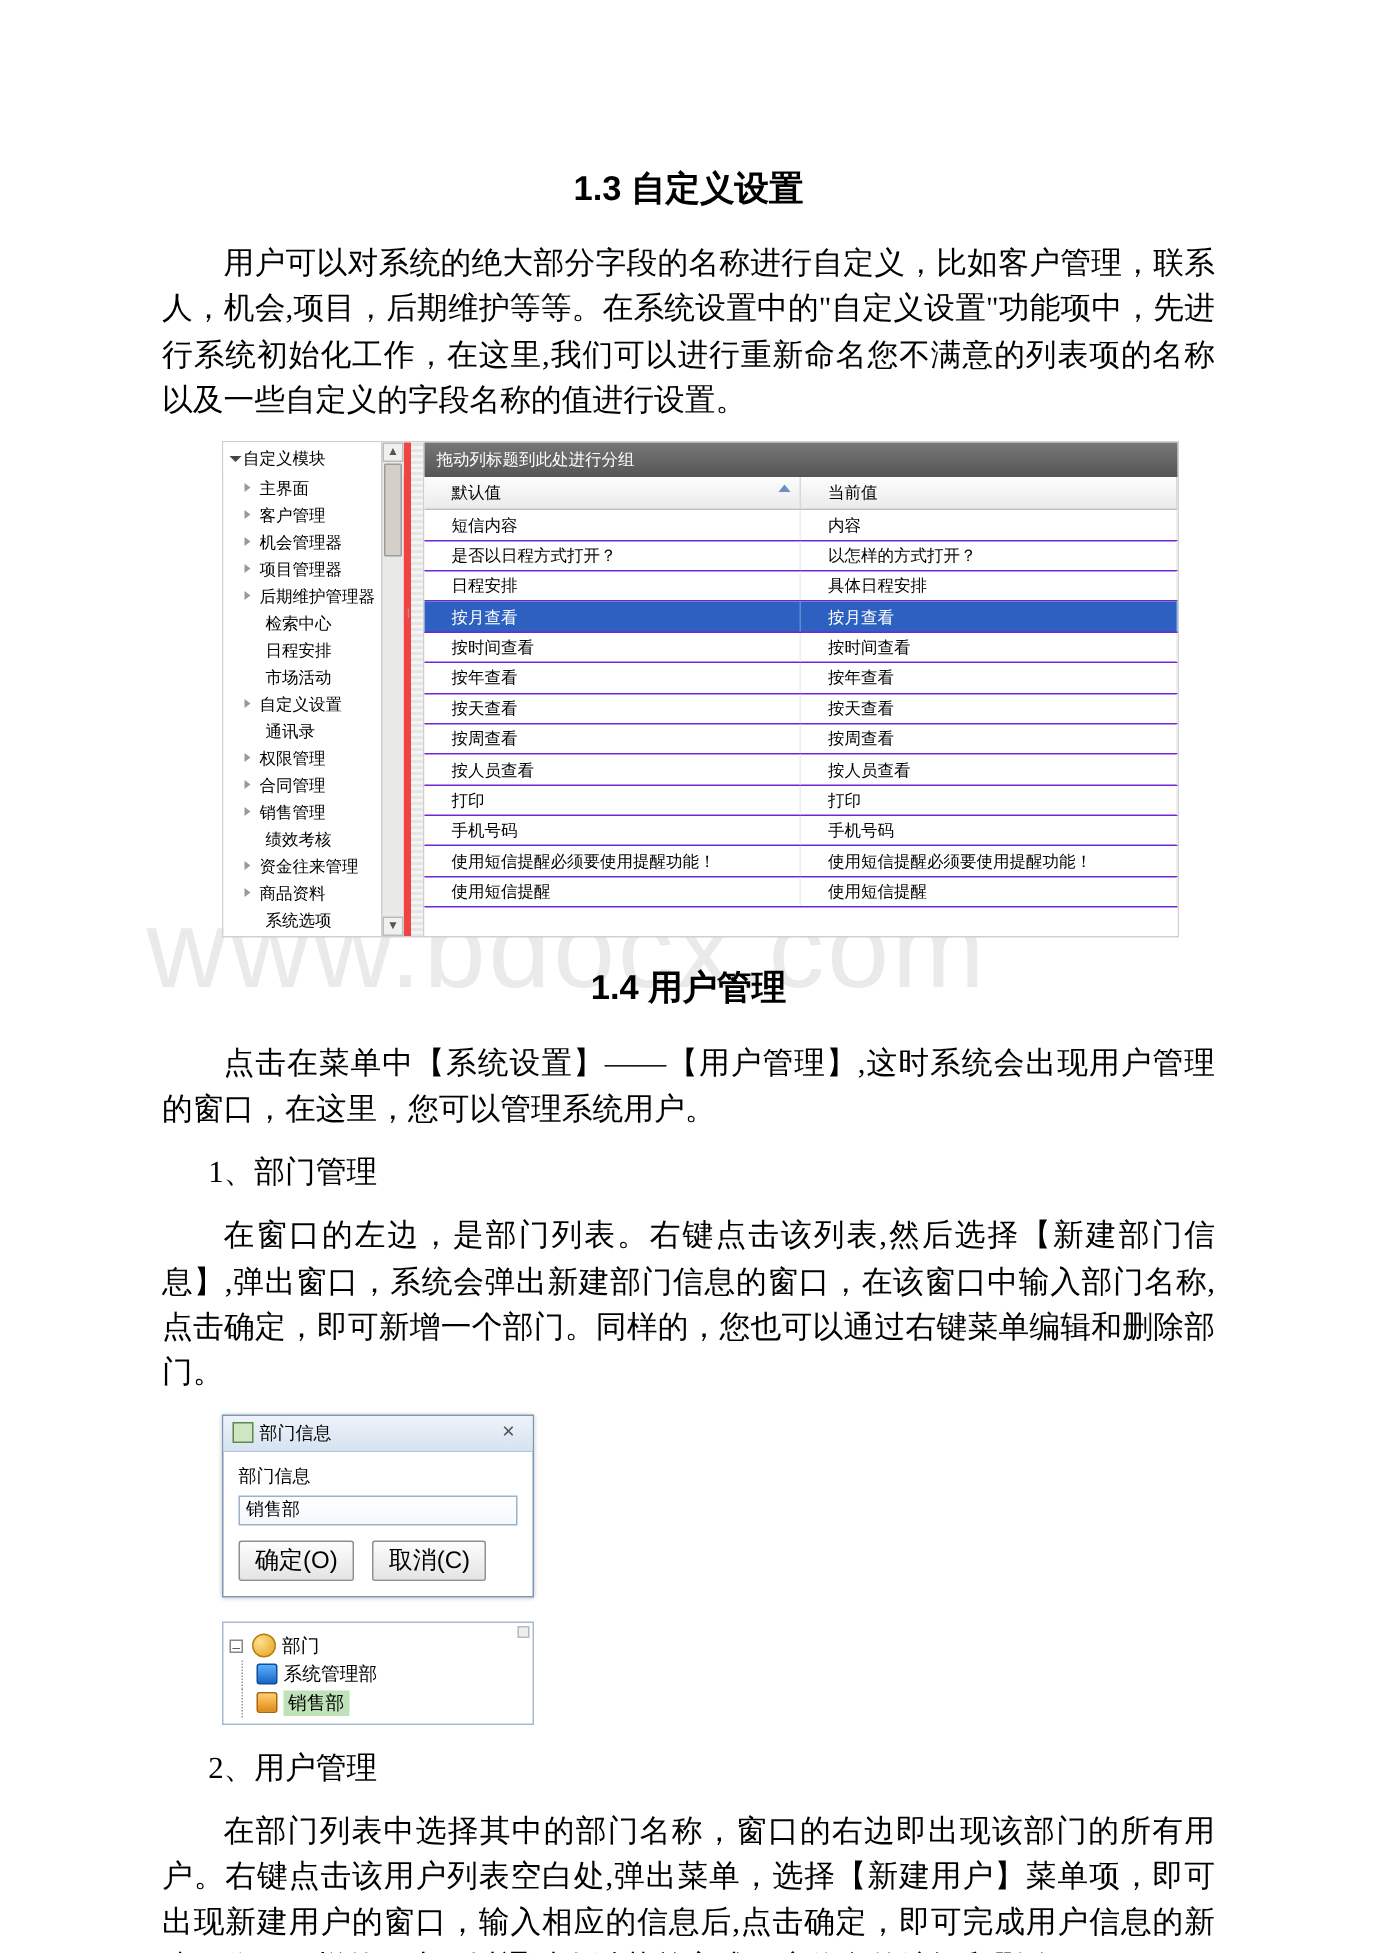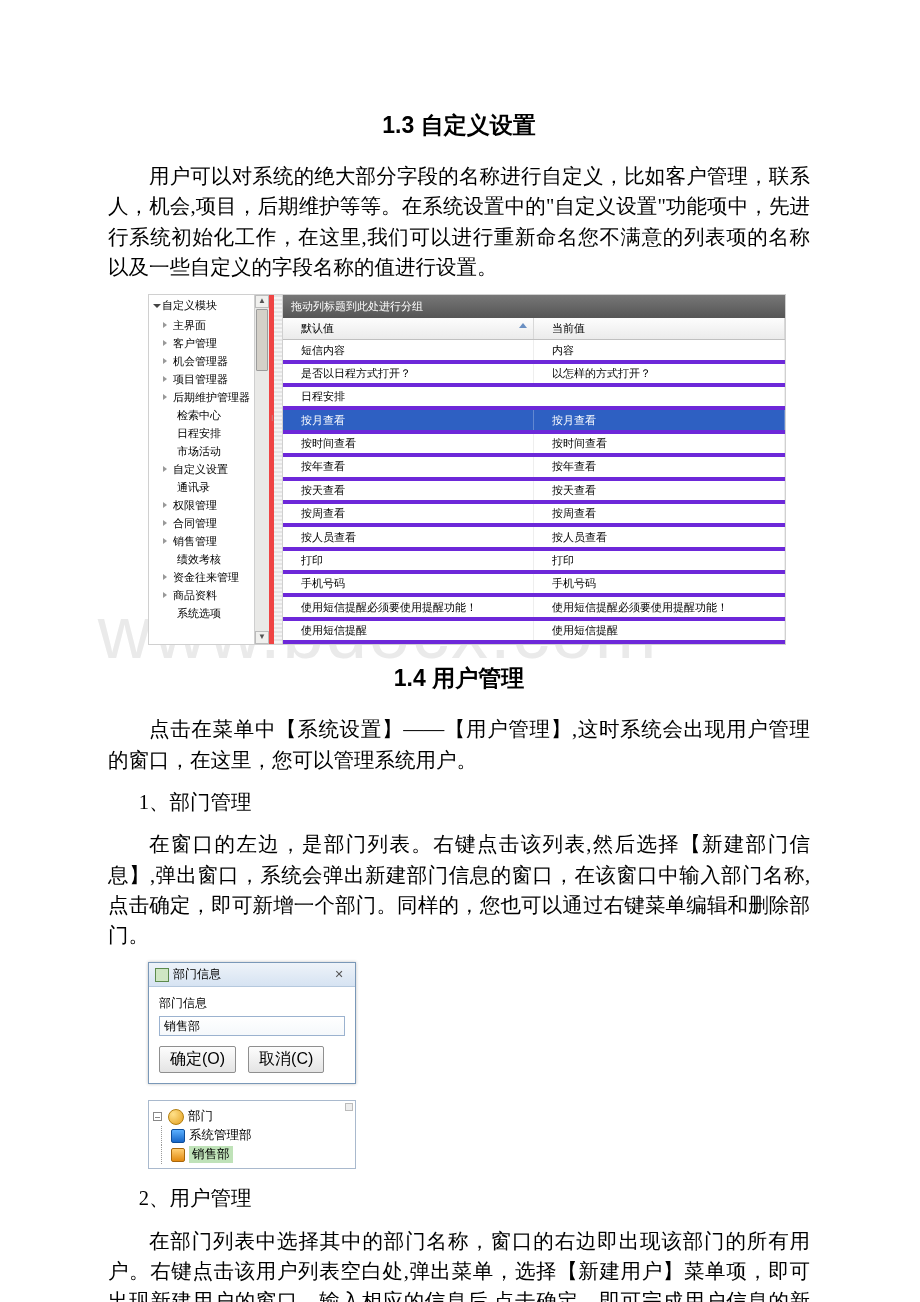--- a/index.html
+++ b/index.html
@@ -135,21 +135,21 @@
   }
   .fig1 .grid-headers .sort-icon{
     position:absolute; right:6px; top:5px;
     width:0;height:0;
     border-left:4px solid transparent;
     border-right:4px solid transparent;
     border-bottom:5px solid #6a8fc2;
   }
   .fig1 .grid-row{
     display:flex;
-    border-bottom:4px solid #6d28d9;
+    border-bottom:1px solid #6d28d9;
   }
   .fig1 .grid-row > div{
     flex:1;
     padding:2.2px 18px;
     border-right:1px solid #eee;
   }
   .fig1 .grid-row.sel{
     background:#2e60c2;
   }
   .fig1 .grid-row.sel > div{
@@ -308,20 +308,21 @@
           <div class="grid-row">
             <div>短信内容</div>
             <div>内容</div>
           </div>
           <div class="grid-row">
             <div>是否以日程方式打开？</div>
             <div>以怎样的方式打开？</div>
           </div>
           <div class="grid-row">
             <div>日程安排</div>
+            <div>具体日程安排</div>
           </div>
           <div class="grid-row sel">
             <div style="position: relative;"><span class="edit-ind" style="left: -12px;">I</span>按月查看</div>
             <div>按月查看</div>
           </div>
           <div class="grid-row">
             <div>按时间查看</div>
             <div>按时间查看</div>
           </div>
           <div class="grid-row">

